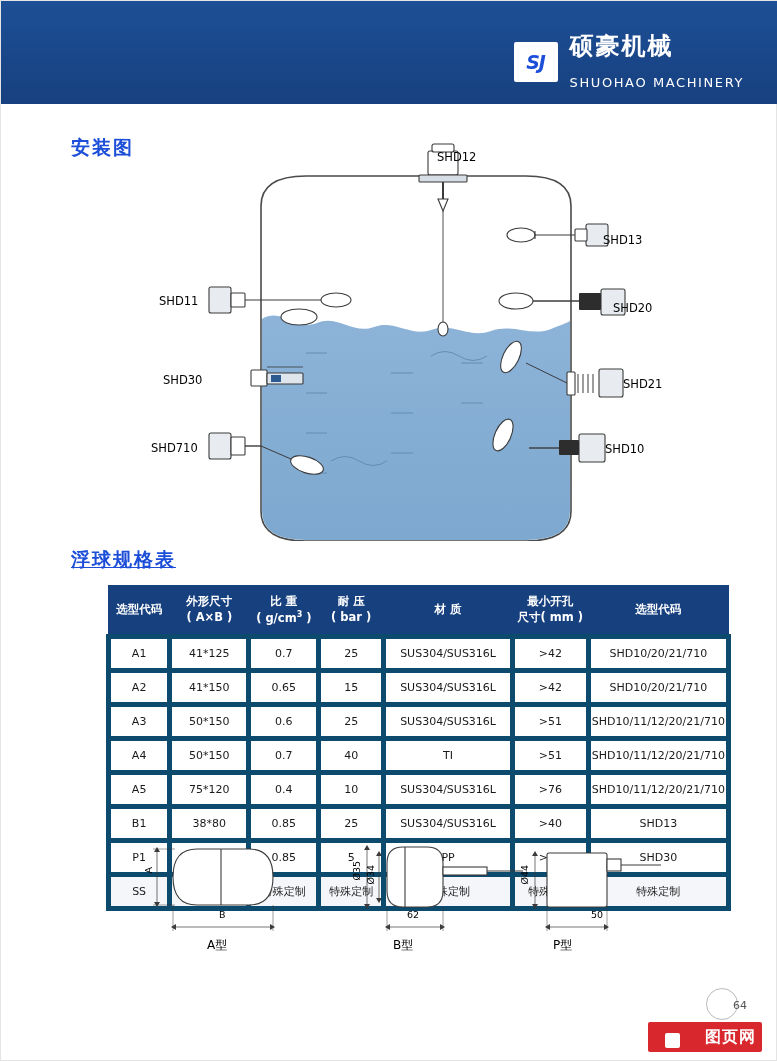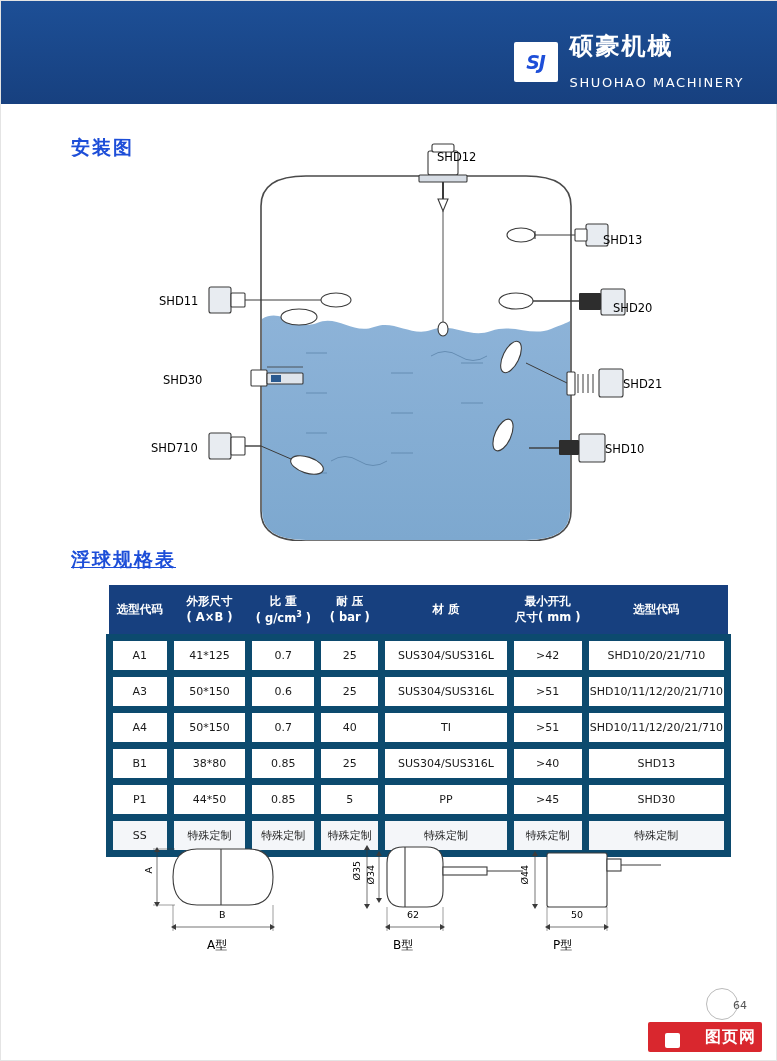--- a/index.html
+++ b/index.html
@@ -110,21 +110,21 @@
     color: #ffffff;
     font-weight: bold;
     font-size: 11.5px;
     height: 46px;
     border: 1px solid #17407f;
     line-height: 1.35;
   }
   .spec-table td {
     height: 27px;
     text-align: center;
-    border: 7px solid #0c4a6e;
+    border: 5px solid #0c4a6e;
     background: #ffffff;
   }
   .spec-table tr:last-child td { background: #f4f6f9; }
   .sup { font-size: 8px; vertical-align: super; }
 
   
   .drawings {
     position: absolute;
     left: 130px;
     top: 838px;
@@ -360,38 +360,56 @@
       <tr>
         <td>A1</td>
         <td>41*125</td>
         <td>0.7</td>
         <td>25</td>
         <td>SUS304/SUS316L</td>
         <td>&gt;42</td>
         <td>SHD10/20/21/710</td>
       </tr>
       <tr>
+        <td>A2</td>
+        <td>41*150</td>
+        <td>0.65</td>
+        <td>15</td>
+        <td>SUS304/SUS316L</td>
+        <td>&gt;42</td>
+        <td>SHD10/20/21/710</td>
+      </tr>
+      <tr>
         <td>A3</td>
         <td>50*150</td>
         <td>0.6</td>
         <td>25</td>
         <td>SUS304/SUS316L</td>
         <td>&gt;51</td>
         <td>SHD10/11/12/20/21/710</td>
       </tr>
       <tr>
         <td>A4</td>
         <td>50*150</td>
         <td>0.7</td>
         <td>40</td>
         <td>TI</td>
         <td>&gt;51</td>
         <td>SHD10/11/12/20/21/710</td>
       </tr>
       <tr>
+        <td>A5</td>
+        <td>75*120</td>
+        <td>0.4</td>
+        <td>10</td>
+        <td>SUS304/SUS316L</td>
+        <td>&gt;76</td>
+        <td>SHD10/11/12/20/21/710</td>
+      </tr>
+      <tr>
         <td>B1</td>
         <td>38*80</td>
         <td>0.85</td>
         <td>25</td>
         <td>SUS304/SUS316L</td>
         <td>&gt;40</td>
         <td>SHD13</td>
       </tr>
       <tr>
         <td>P1</td>
@@ -473,21 +491,21 @@
 
     
     <div class="dim-label vert" style="left:12px; top:28px;">A</div>
     <div class="dim-label" style="left:88px; top:70px;">B</div>
 
     <div class="dim-label vert" style="left:220px; top:22px;">Ø35</div>
     <div class="dim-label vert" style="left:234px; top:26px;">Ø34</div>
     <div class="dim-label" style="left:276px; top:70px;text-align:right;">62</div>
 
     <div class="dim-label vert" style="left:388px; top:26px;">Ø44</div>
-    <div class="dim-label" style="left:440px; top:70px;">50</div>
+    <div class="dim-label" style="left:460px; top:70px;">50</div>
 
     
     <div class="draw-caption" style="left:76px;  top:98px;">A型</div>
     <div class="draw-caption" style="left:262px; top:98px;">B型</div>
     <div class="draw-caption" style="left:422px; top:98px;">P型</div>
   </div>
 
   <div class="page-circle"></div>
   <div id="page-number">64</div>
 

